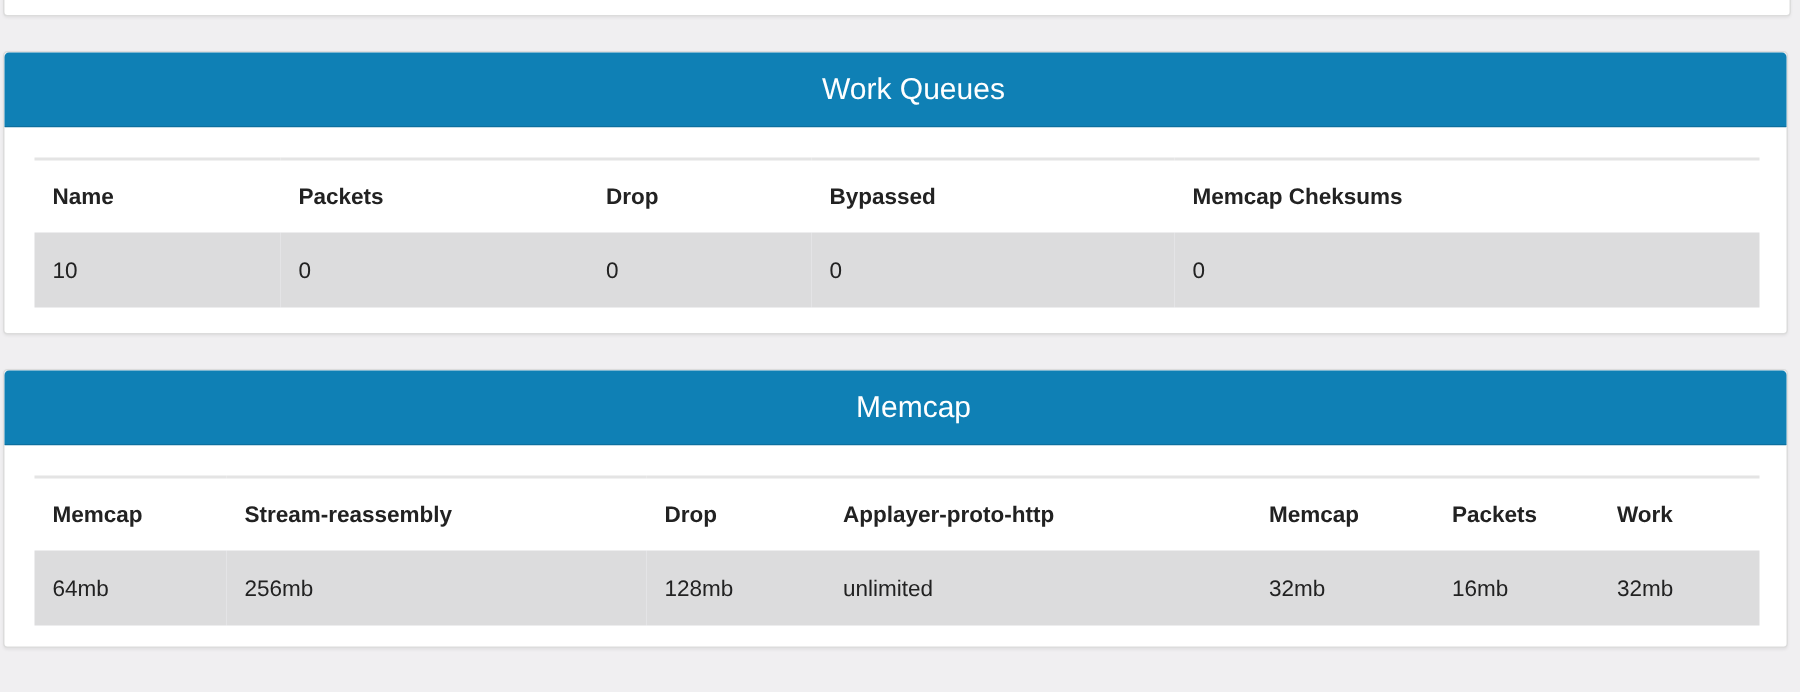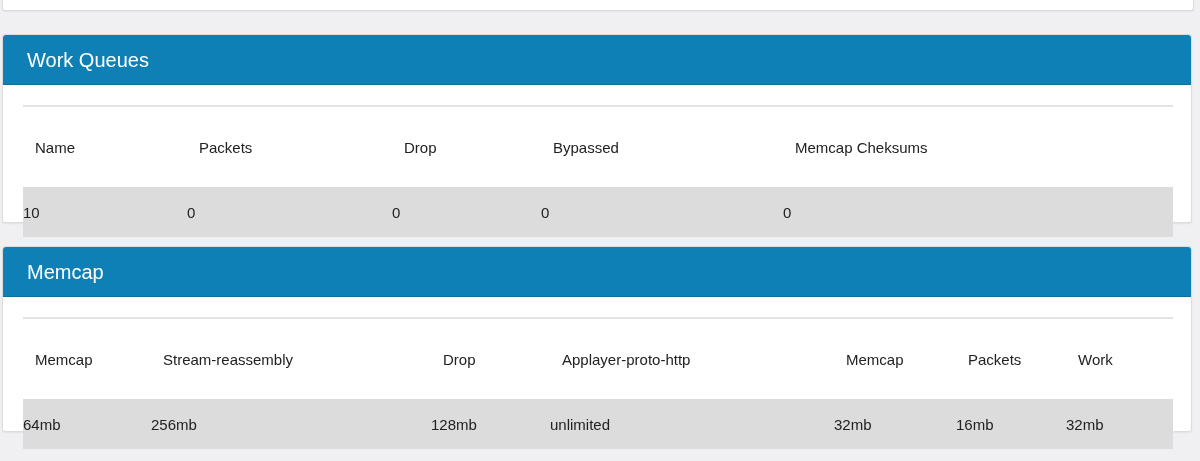--- a/index.html
+++ b/index.html
@@ -20,30 +20,30 @@
     position: absolute; left: 2px; width: 1190px;
     background: #fff; border: 1px solid #dcdcdc; border-radius: 3px;
     box-shadow: 0 1px 2px rgba(0,0,0,0.06);
     box-sizing: border-box;
   }
   .panel-heading {
     height: 50px; background: #0f80b5;
     border-bottom: 1px solid #0c6f9e;
     border-radius: 3px 3px 0 0;
     color: #fff; font-size: 20px; line-height: 50px;
-    padding-left: 24px; box-sizing: border-box;
+    padding-left: 24px; box-sizing: border-box; text-align: center;
   }
   .panel-body { padding: 20px 20px 16px 20px; }
   table { width: 1150px; border-collapse: collapse; font-size: 15px; }
   thead tr { border-top: 2px solid #e4e4e4; }
   th {
-    text-align: left; font-weight: normal; height: 48px; padding: 16px 12px;
+    text-align: left; font-weight: bold; height: 48px; padding: 0 12px;
     color: #222;
   }
-  td { text-align: left; height: 50px; padding: 0 0; color: #222; }
+  td { text-align: left; height: 50px; padding: 0 12px; color: #222; }
   tbody tr { background: #dcdcdd; }
 </style>
 </head>
 <body>
 
 <div class="panel-top-stub"></div>
 
 <div class="panel" style="top:34px; height:189px;">
   <div class="panel-heading">Work Queues</div>
   <div class="panel-body">

